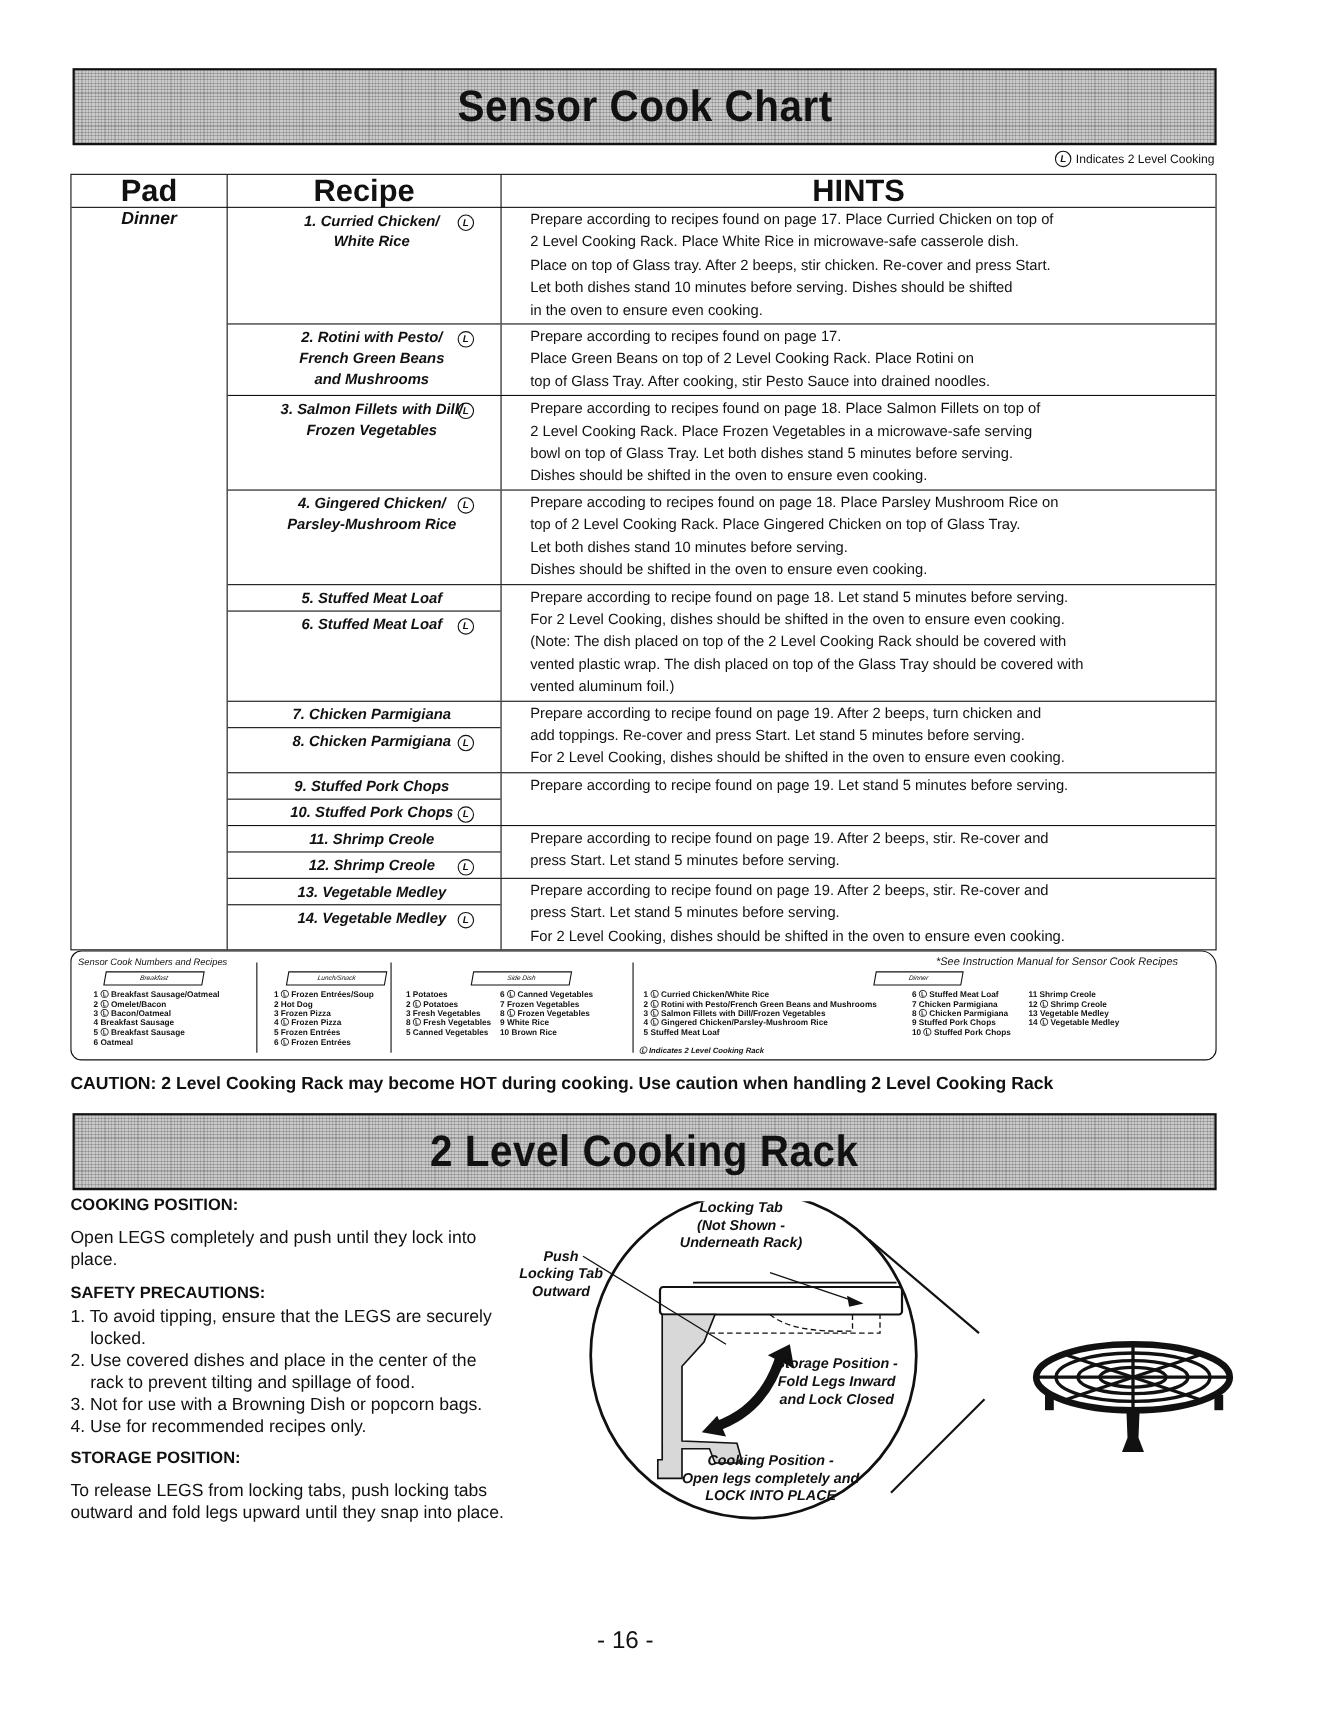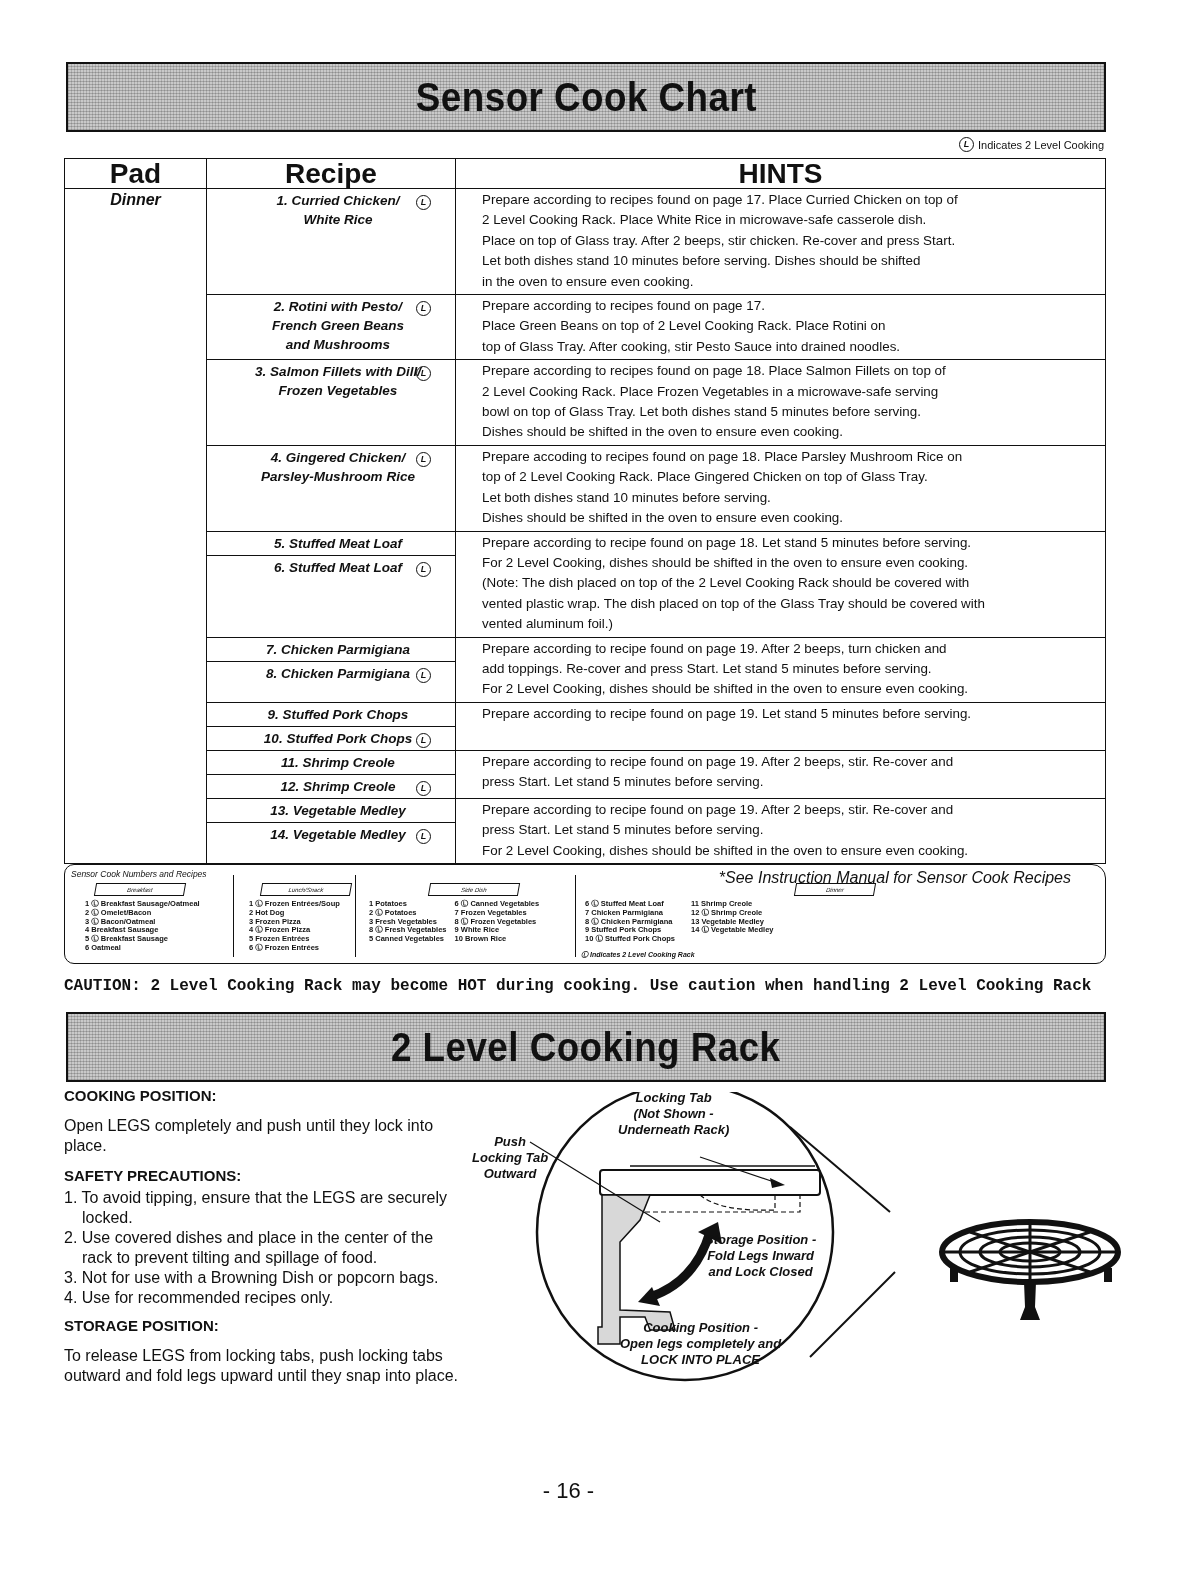--- a/index.html
+++ b/index.html
@@ -68,34 +68,34 @@
     white-space: pre-line;
   }
 
   
   .summary {
     position: absolute; left: 64px; top: 864px; width: 1042px; height: 100px;
     border: 1.5px solid #111; border-radius: 10px 14px 10px 10px;
     font-size: 7.5px; padding: 4px 8px;
   }
   .summary-title { font-style: italic; font-size: 8.5px; position: absolute; left: 6px; top: 4px; }
-  .summary-note { font-style: italic; font-size: 16px; position: absolute; right: 34px; top: 4px; }
+  .summary-note { font-style: italic; font-size: 10px; position: absolute; right: 34px; top: 4px; }
   .sumcol { position: absolute; top: 18px; }
   .sumcol .tag {
     display: block; border: 1px solid #111; height: 13px; font-size: 6px;
     text-align: center; font-style: italic; line-height: 12px; margin-bottom: 4px;
     transform: skewX(-10deg);
   }
   .sumcol ul { list-style: none; }
   .sumcol li { line-height: 8.8px; white-space: nowrap; font-weight: bold; }
   .sumdiv { position: absolute; top: 10px; bottom: 6px; border-left: 1px solid #111; }
   .sum-foot { position: absolute; left: 516px; bottom: 3px; font-style: italic; font-size: 7px; font-weight: bold; }
 
   .caution {
-    position: absolute; left: 64px; top: 977px; font-weight: bold; font-size: 16px; font-family: Liberation Mono, monospace;
+    position: absolute; left: 64px; top: 977px; font-weight: bold; font-size: 16px;
   }
 
   
   .rack-left { position: absolute; left: 64px; top: 1086px; width: 400px; font-size: 16px; line-height: 20px; }
   .rack-left h3 { font-size: 15px; font-weight: bold; margin-bottom: 10px; }
   .rack-left p { margin-bottom: 10px; }
   .rack-left ol { list-style: none; margin-bottom: 8px; }
   .rack-left ol li { padding-left: 18px; text-indent: -18px; }
 
   .diagram { position: absolute; left: 470px; top: 1092px; width: 660px; height: 300px; }
@@ -299,20 +299,27 @@
           <li>9    White Rice</li>
           <li>10   Brown Rice</li>
         </ul>
     </div>
   </div>
   <div class="sumdiv" style="left:510px;"></div>
 
   <div class="sumcol" style="left:520px;width:510px;">
     <span class="tag" style="width:80px;margin-left:210px;">Dinner</span>
     <div style="display:flex;gap:14px;">
+      <ul style="width:230px;">
+          <li>1 Ⓛ Curried Chicken/White Rice</li>
+          <li>2 Ⓛ Rotini with Pesto/French Green Beans and Mushrooms</li>
+          <li>3 Ⓛ Salmon Fillets with Dill/Frozen Vegetables</li>
+          <li>4 Ⓛ Gingered Chicken/Parsley-Mushroom Rice</li>
+          <li>5    Stuffed Meat Loaf</li>
+        </ul>
       <ul style="width:92px;">
           <li>6 Ⓛ Stuffed Meat Loaf</li>
           <li>7    Chicken Parmigiana</li>
           <li>8 Ⓛ Chicken Parmigiana</li>
           <li>9    Stuffed Pork Chops</li>
           <li>10 Ⓛ Stuffed Pork Chops</li>
         </ul>
       <ul>
           <li>11   Shrimp Creole</li>
           <li>12 Ⓛ Shrimp Creole</li>

